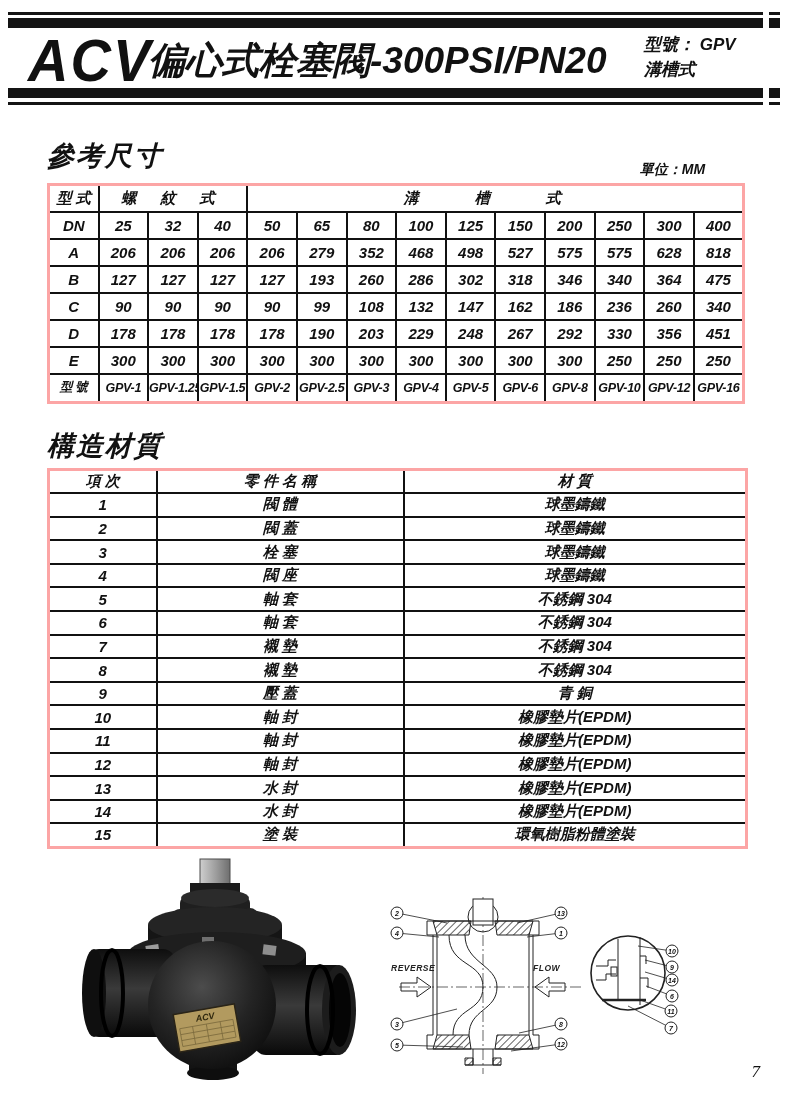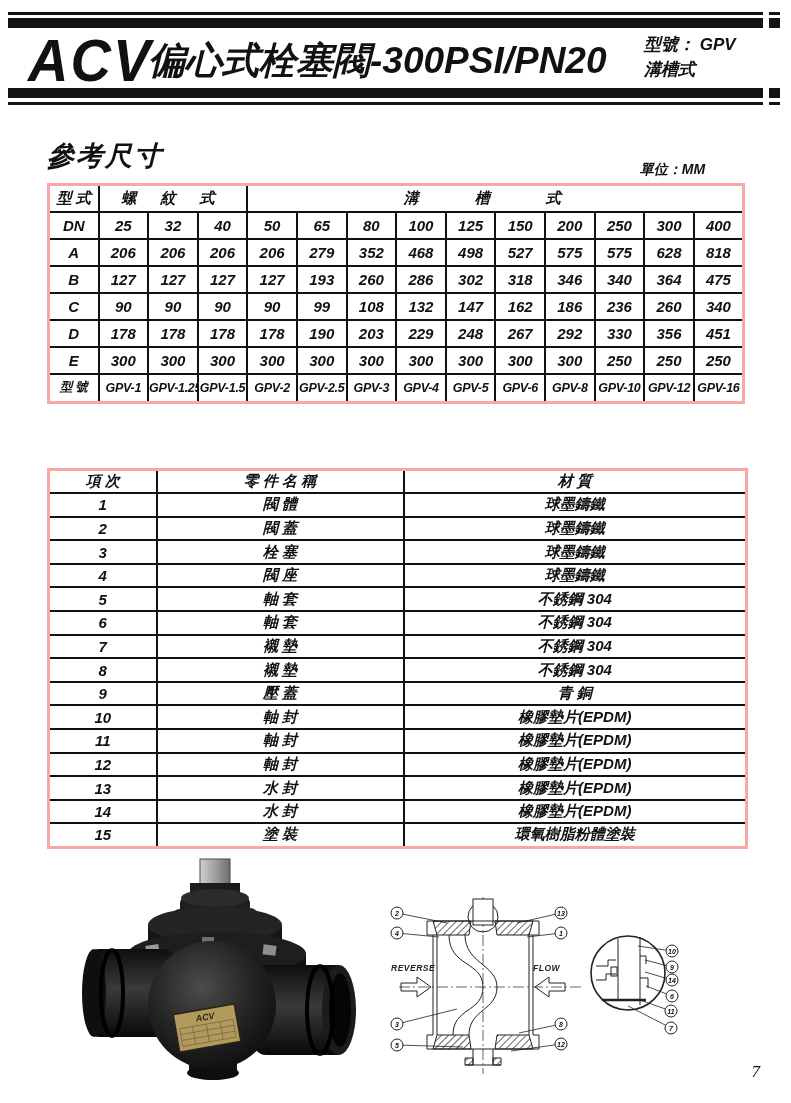--- a/index.html
+++ b/index.html
@@ -185,20 +185,21 @@
           <td>GPV-5</td>
           <td>GPV-6</td>
           <td>GPV-8</td>
           <td>GPV-10</td>
           <td>GPV-12</td>
           <td>GPV-16</td>
         </tr>
       </tbody>
   </table>
 
+  <div class="section-title" style="top:428px">構造材質</div>
 
   <table id="mats">
     <colgroup>
         <col class="c1">
         <col class="c2">
         <col class="c3">
       </colgroup>
     <tbody id="mats-body">
       <tr>
         <th>項 次</th>

